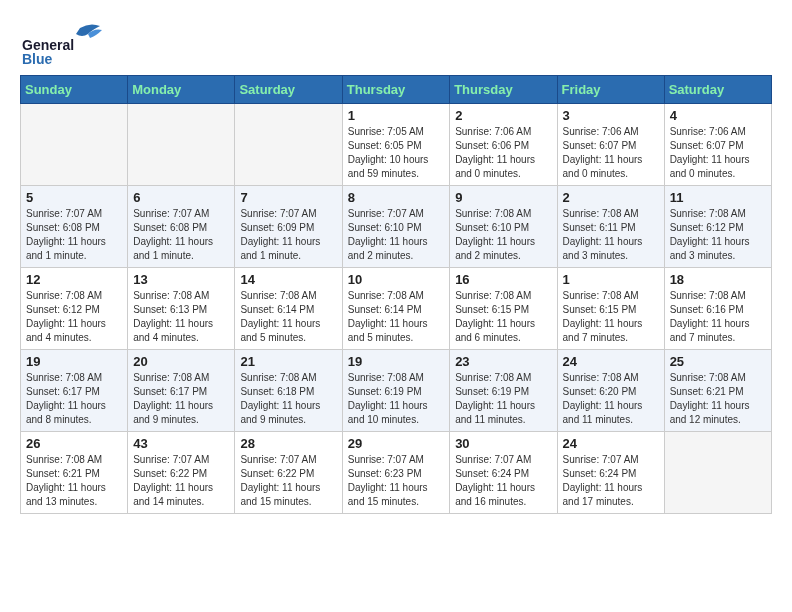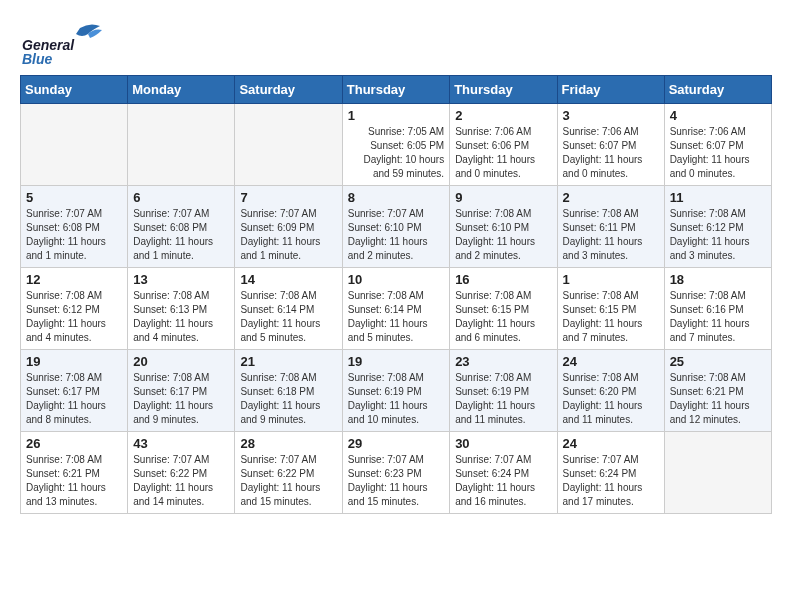--- a/index.html
+++ b/index.html
@@ -8,21 +8,20 @@
       background: #fff;
       width: 792px;
       min-height: 612px;
       padding: 20px;
     }
     .header {
       display: flex;
       justify-content: space-between;
       align-items: flex-start;
       margin-bottom: 10px;
-      font-style: italic;
     }
     .logo {
       display: flex;
       flex-direction: column;
       align-items: flex-start;
     }
     .title-block {
       text-align: right;
     }
     .title-block h1 {
@@ -35,21 +34,21 @@
       font-weight: normal;
       color: #333;
     }
     .calendar {
       width: 100%;
       border-collapse: collapse;
       border: 1px solid #ccc;
     }
     .calendar th {
       background-color: #2b6cb0;
-      color: #ffffff;
+      color: #86efac;
       padding: 6px 4px;
       font-size: 13px;
       text-align: left;
       border: 1px solid #1a4a8a;
     }
     .calendar td {
       vertical-align: top;
       padding: 4px 5px;
       font-size: 10px;
       color: #222;
@@ -107,21 +106,21 @@
         <th>Saturday</th>
       </tr>
   </thead>
   <tbody id="calendar-body">
   <tr>
         <td class="empty"></td>
         <td class="empty"></td>
         <td class="empty"></td>
         <td>
           <div class="day-number">1</div>
-          <div class="day-info" style="white-space: pre-line; text-align: right;">Sunrise: 7:05 AM
+          <div class="day-info" style="white-space: pre-line;">Sunrise: 7:05 AM
 Sunset: 6:05 PM
 Daylight: 10 hours
 and 59 minutes.</div>
         </td>
         <td>
           <div class="day-number">2</div>
           <div class="day-info" style="white-space: pre-line;">Sunrise: 7:06 AM
 Sunset: 6:06 PM
 Daylight: 11 hours
 and 0 minutes.</div>

